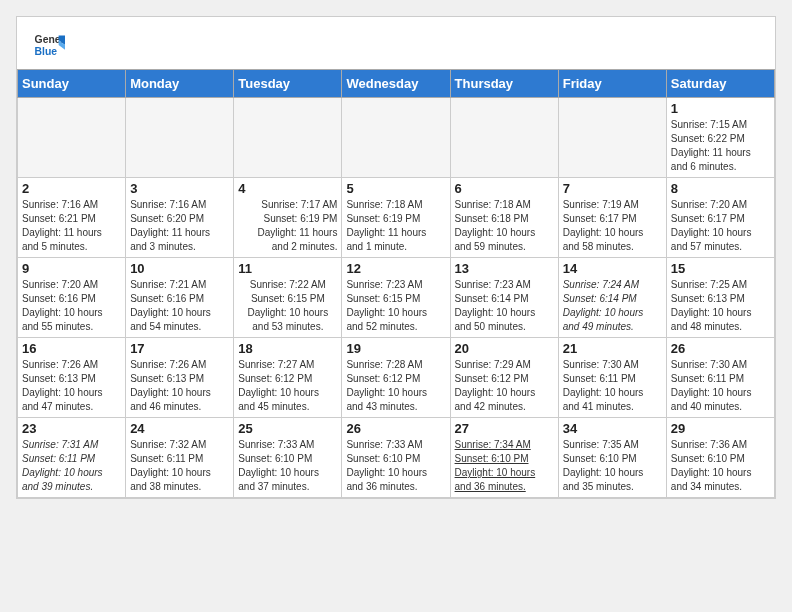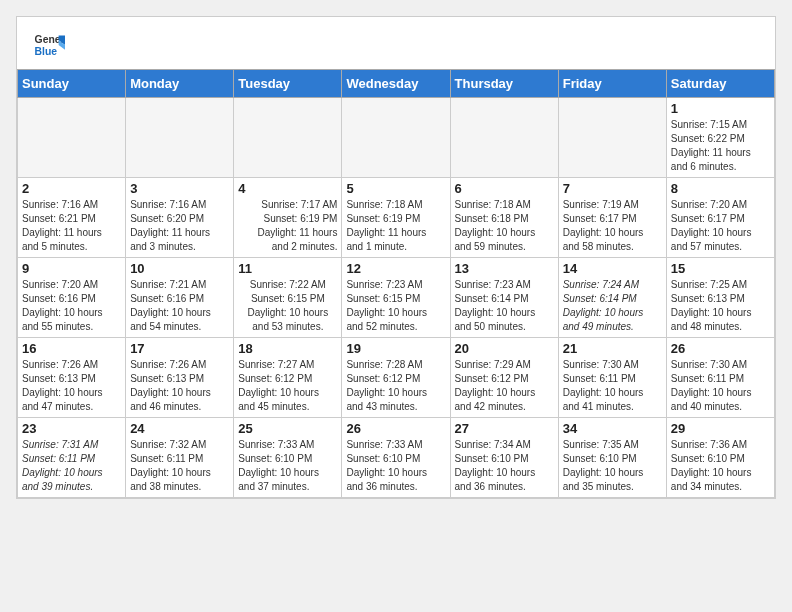--- a/index.html
+++ b/index.html
@@ -280,21 +280,21 @@
 Daylight: 10 hours and 37 minutes.</div>
           </td>
           <td>
             <span class="day-number">26</span>
             <div class="day-info" style="white-space: pre-line;">Sunrise: 7:33 AM
 Sunset: 6:10 PM
 Daylight: 10 hours and 36 minutes.</div>
           </td>
           <td>
             <span class="day-number">27</span>
-            <div class="day-info" style="white-space: pre-line;">Sunrise: 7:34 AM
+            <div class="day-info" style="white-space: pre-line; text-decoration: underline;">Sunrise: 7:34 AM
 Sunset: 6:10 PM
 Daylight: 10 hours and 36 minutes.</div>
           </td>
           <td>
             <span class="day-number">34</span>
             <div class="day-info" style="white-space: pre-line;">Sunrise: 7:35 AM
 Sunset: 6:10 PM
 Daylight: 10 hours and 35 minutes.</div>
           </td>
           <td>

